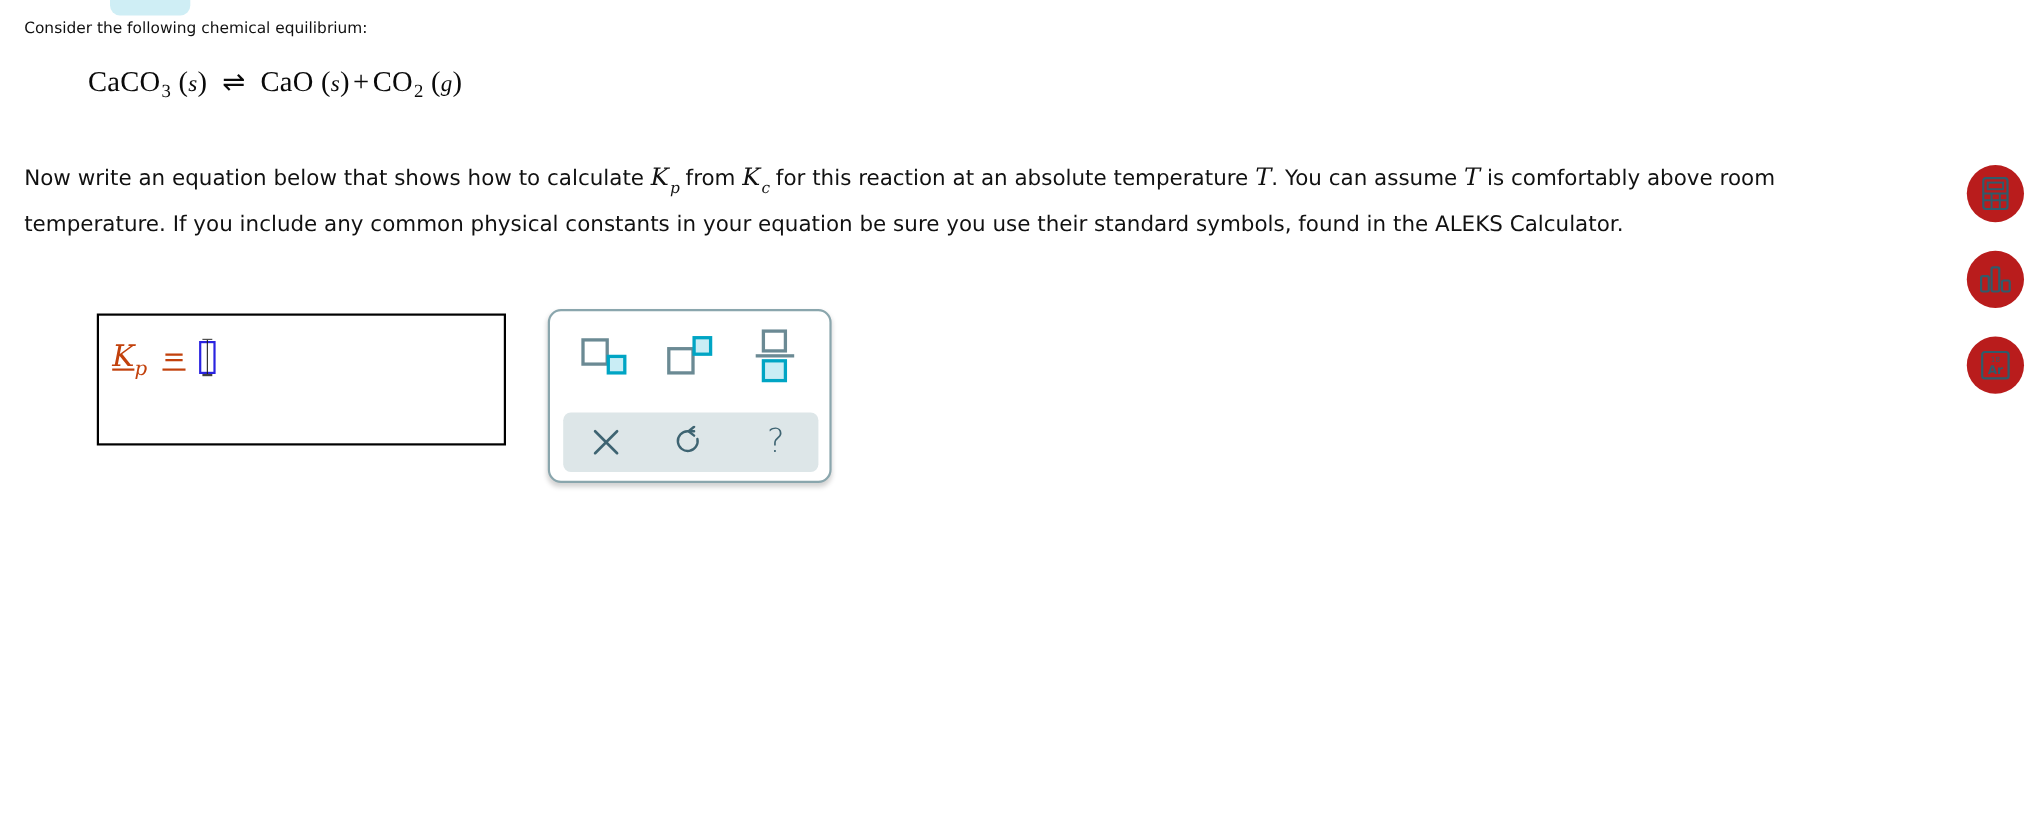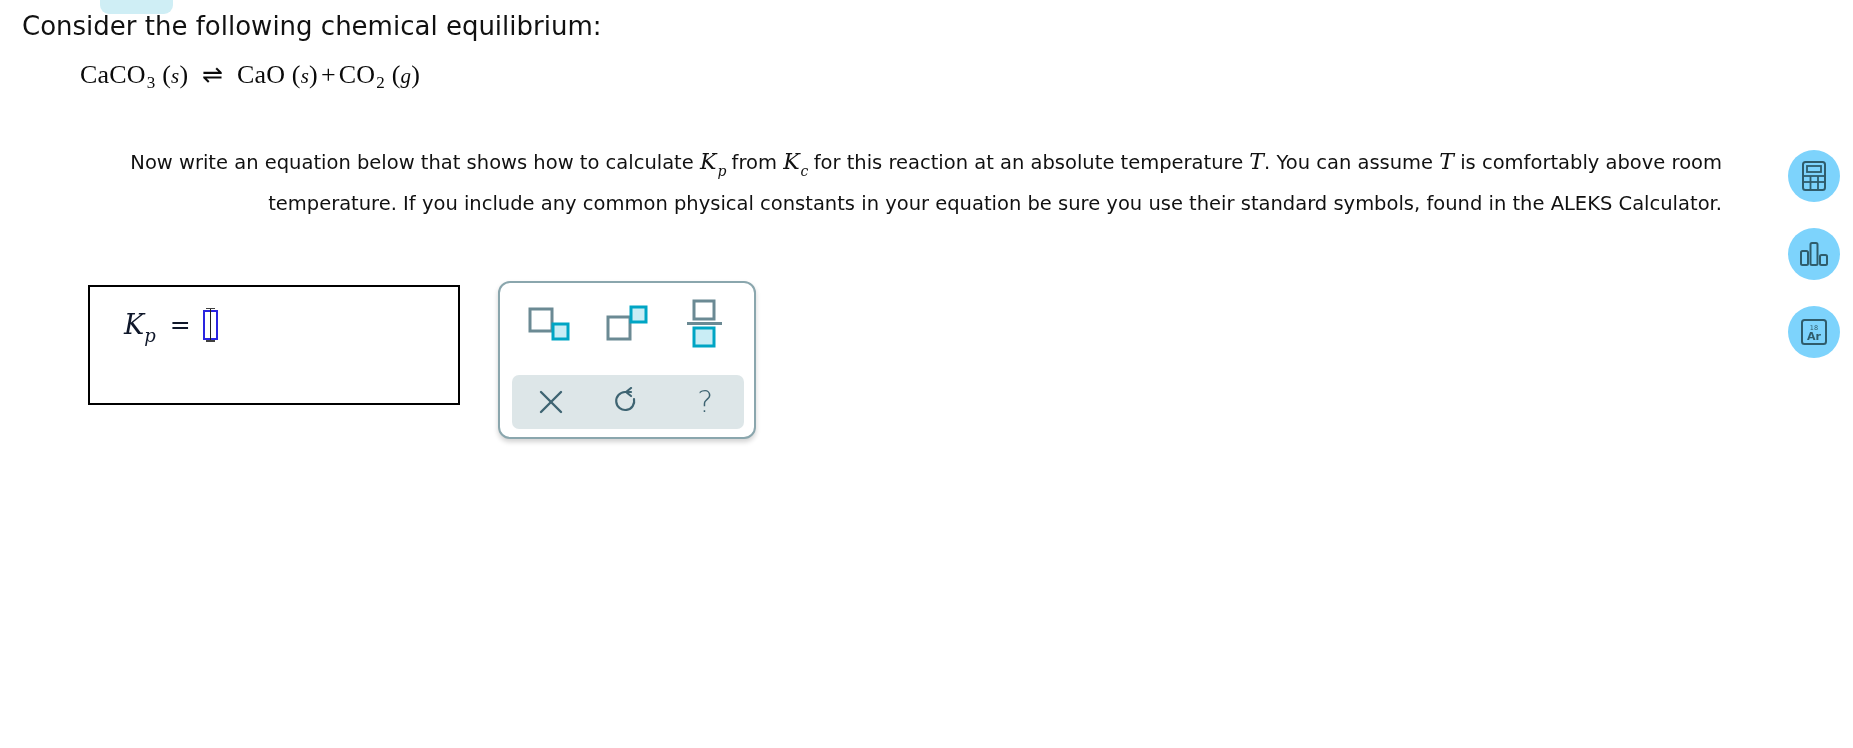--- a/index.html
+++ b/index.html
@@ -25,21 +25,21 @@
     height: 26px;
     background: #cfeef5;
     border-radius: 9px;
   }
 
   
   .prompt-intro {
     position: absolute;
     left: 22px;
     top: 13px;
-    font-size: 26px;
+    font-size: 14px;
     line-height: 26px;
     color: #111111;
     white-space: nowrap;
   }
 
   
   .equation {
     position: absolute;
     left: 80px;
     top: 60px;
@@ -71,21 +71,21 @@
 
   
   .prompt-body {
     position: absolute;
     left: 22px;
     top: 142px;
     width: 1700px;
     font-size: 19.5px;
     line-height: 40px;
     color: #111111;
-    text-align: right;
+    text-align: left;
   }
   .mathvar {
     font-family: "DejaVu Serif", "Liberation Serif", serif;
     font-style: italic;
     font-size: 22px;
     position: relative;
   }
   .mathvar .vsub {
     font-size: 14px;
     font-style: italic;
@@ -100,28 +100,29 @@
     left: 88px;
     top: 285px;
     width: 372px;
     height: 120px;
     border: 2px solid #000000;
     background: #ffffff;
     box-sizing: border-box;
   }
   .answer-expr {
     position: absolute;
-    left: 34px;
+    left: 12px;
     top: 22px;
     font-family: "DejaVu Serif", "Liberation Serif", serif;
     font-size: 27px;
-    color: #0f172a;
+    color: #c2410c;
     display: flex;
     align-items: center;
     white-space: nowrap;
+    text-decoration: underline;
   }
   .answer-expr .kvar {
     font-style: italic;
     position: relative;
     display: inline-block;
   }
   .answer-expr .kvar .vsub {
     font-size: 18px;
     font-style: italic;
     position: relative;
@@ -232,21 +233,21 @@
     width: 56px;
     display: flex;
     flex-direction: column;
     align-items: center;
     gap: 26px;
   }
   .rail-btn {
     width: 52px;
     height: 52px;
     border-radius: 50%;
-    background: #7dd3fc;
+    background: #b91c1c;
     display: flex;
     align-items: center;
     justify-content: center;
     cursor: pointer;
   }
 </style>
 </head>
 <body>
 
 <div class="top-tab"></div>

